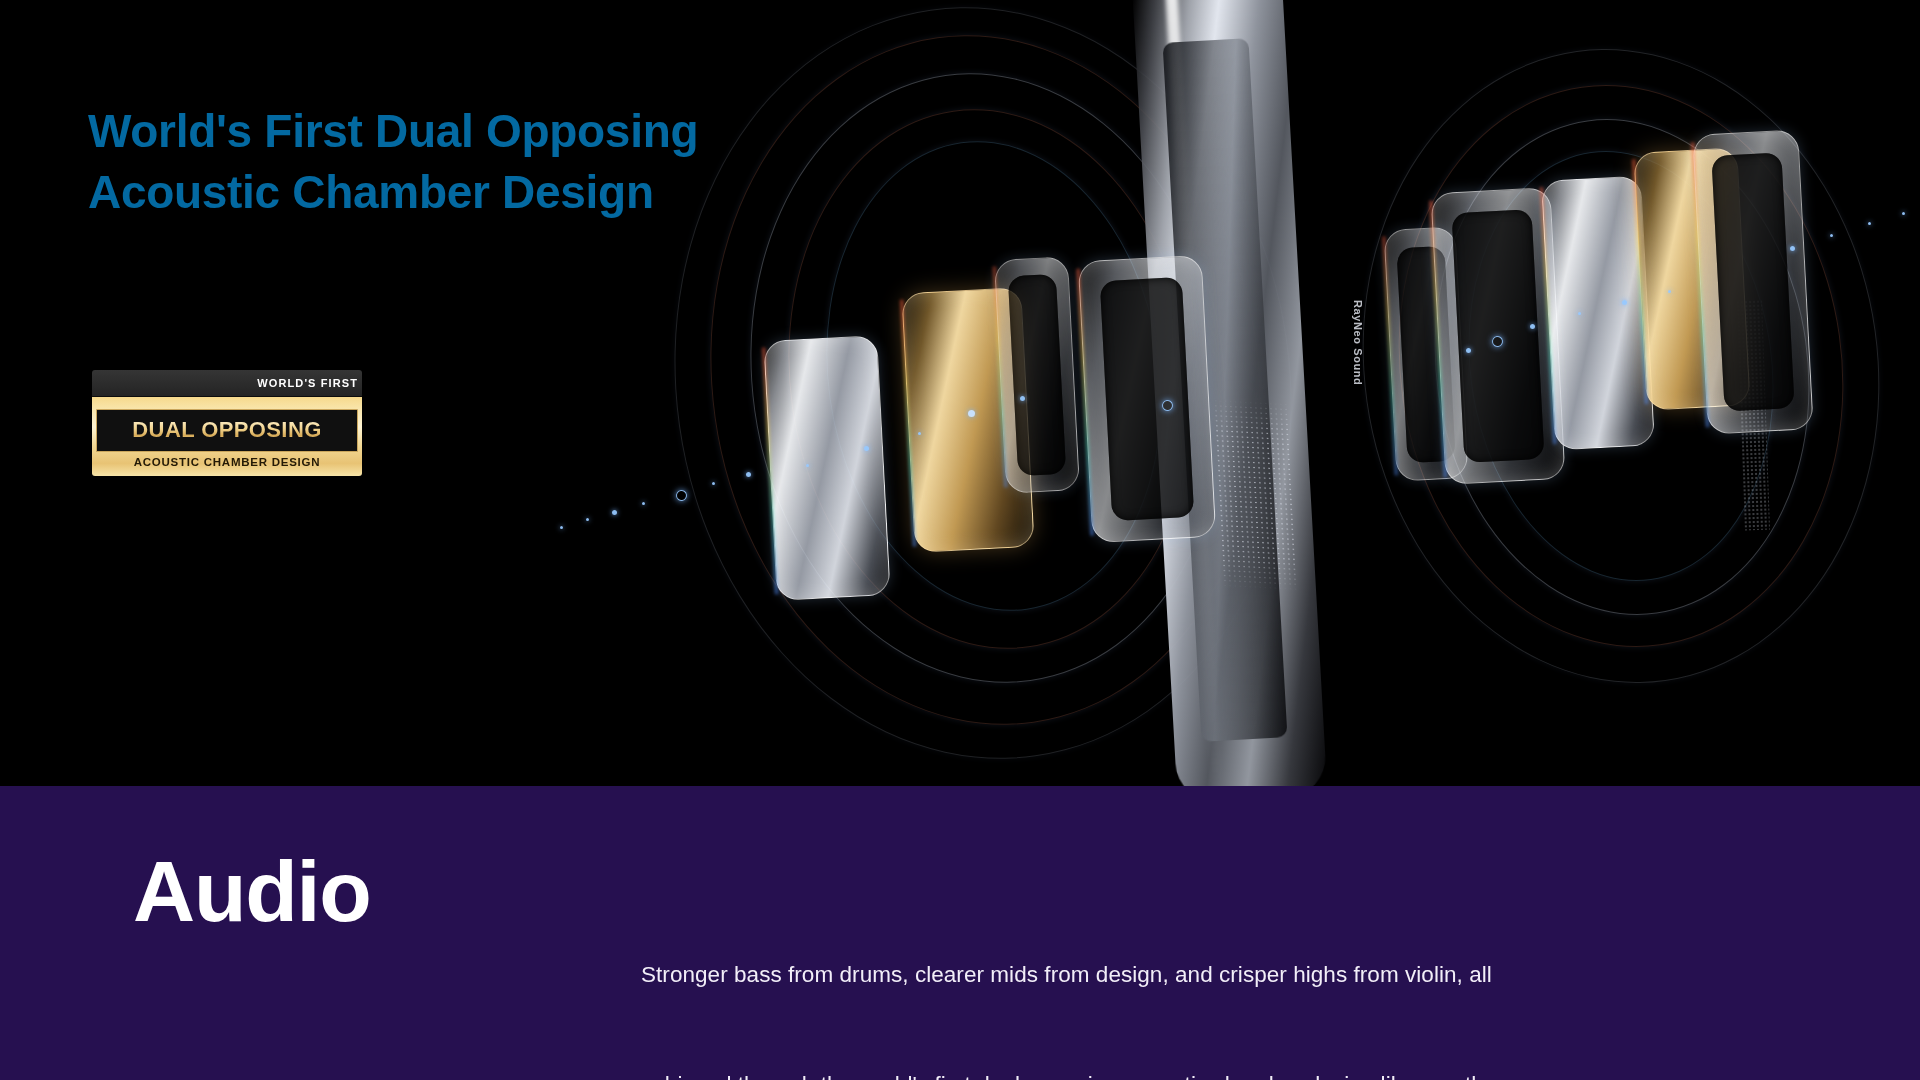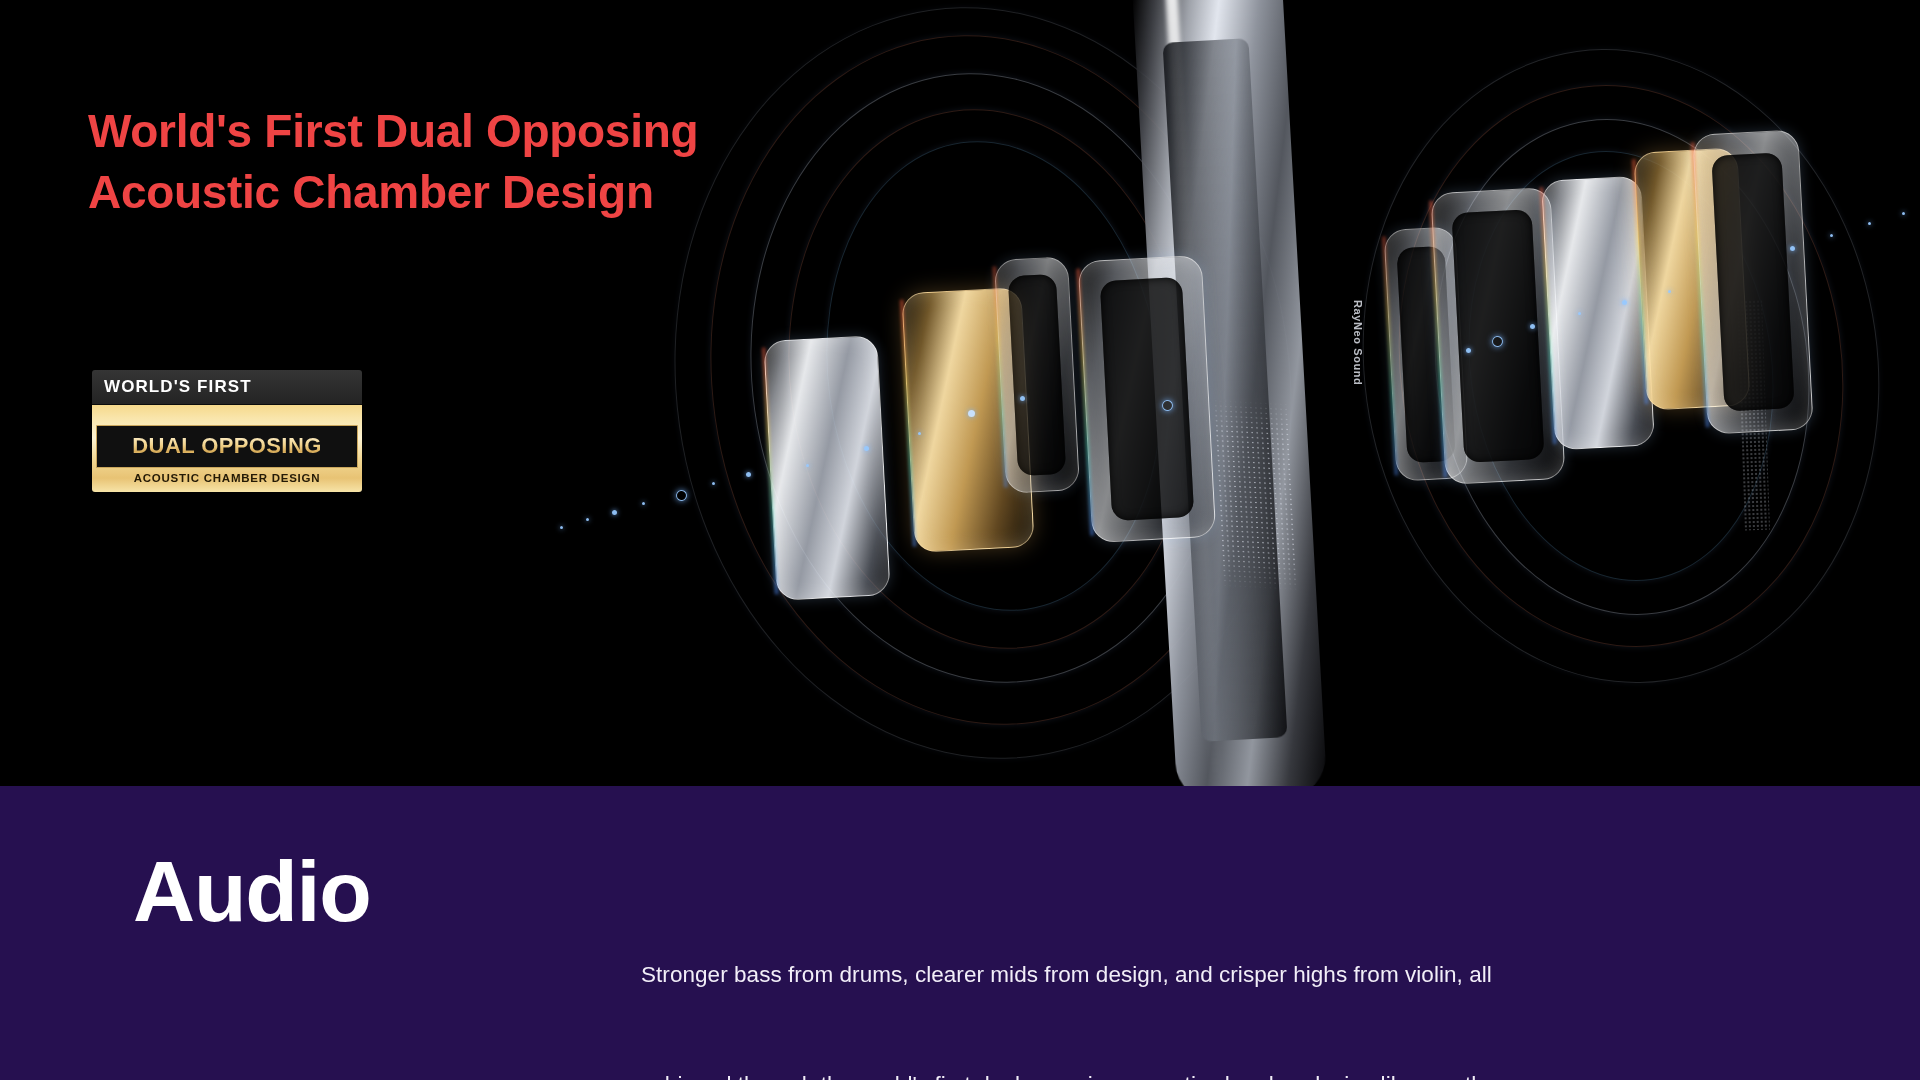--- a/index.html
+++ b/index.html
@@ -167,44 +167,44 @@
   .dot.md{width:5px;height:5px;}
   .dot.lg{width:7px;height:7px;background:rgba(200,225,255,.98);}
   .dot.ring{
     background:transparent;border:1.4px solid rgba(150,200,255,.9);
     width:9px;height:9px;box-shadow:0 0 6px rgba(120,180,255,.8);
   }
 
   
   .headline{
     position:absolute;left:88px;top:70px;width:820px;
-    color:#ef4444;font-size:46px;line-height:1.32;
+    color:#0369a1;font-size:46px;line-height:1.32;
     font-weight:700;letter-spacing:-.3px;
     text-shadow:0 2px 14px rgba(0,0,0,.85);
   }
   .headline .ln{display:block;}
 
   
   .badge{
     position:absolute;left:92px;top:370px;width:270px;
     border-radius:3px;overflow:hidden;
     box-shadow:0 3px 14px rgba(0,0,0,.6);
   }
   .badge-top{
     background:linear-gradient(to bottom,#353535,#242424);
-    color:#fff;text-align:left;
-    font-size:17px;font-weight:700;letter-spacing:1.1px;
-    padding:7px 12px 7px;
+    color:#fff;text-align:right;
+    font-size:11px;font-weight:700;letter-spacing:1.1px;
+    padding:7px 4px 7px;
     border-bottom:1px solid #0c0c0c;
   }
   .badge-gold{
     background:linear-gradient(to bottom,
       #f6d98c 0%, #f9e6ad 16%, #fdf3d2 38%,
       #f2d894 62%, #e8c374 84%, #f7e4a8 100%);
-    padding:20px 4px 5px;
+    padding:12px 4px 5px;
   }
   .badge-main{
     background:#101010;
     border:1.5px solid #caa65c;
     border-radius:1px;
     text-align:center;
     padding:7px 4px 8px;
   }
   .badge-main-text{
     font-size:22px;font-weight:700;letter-spacing:.4px;

